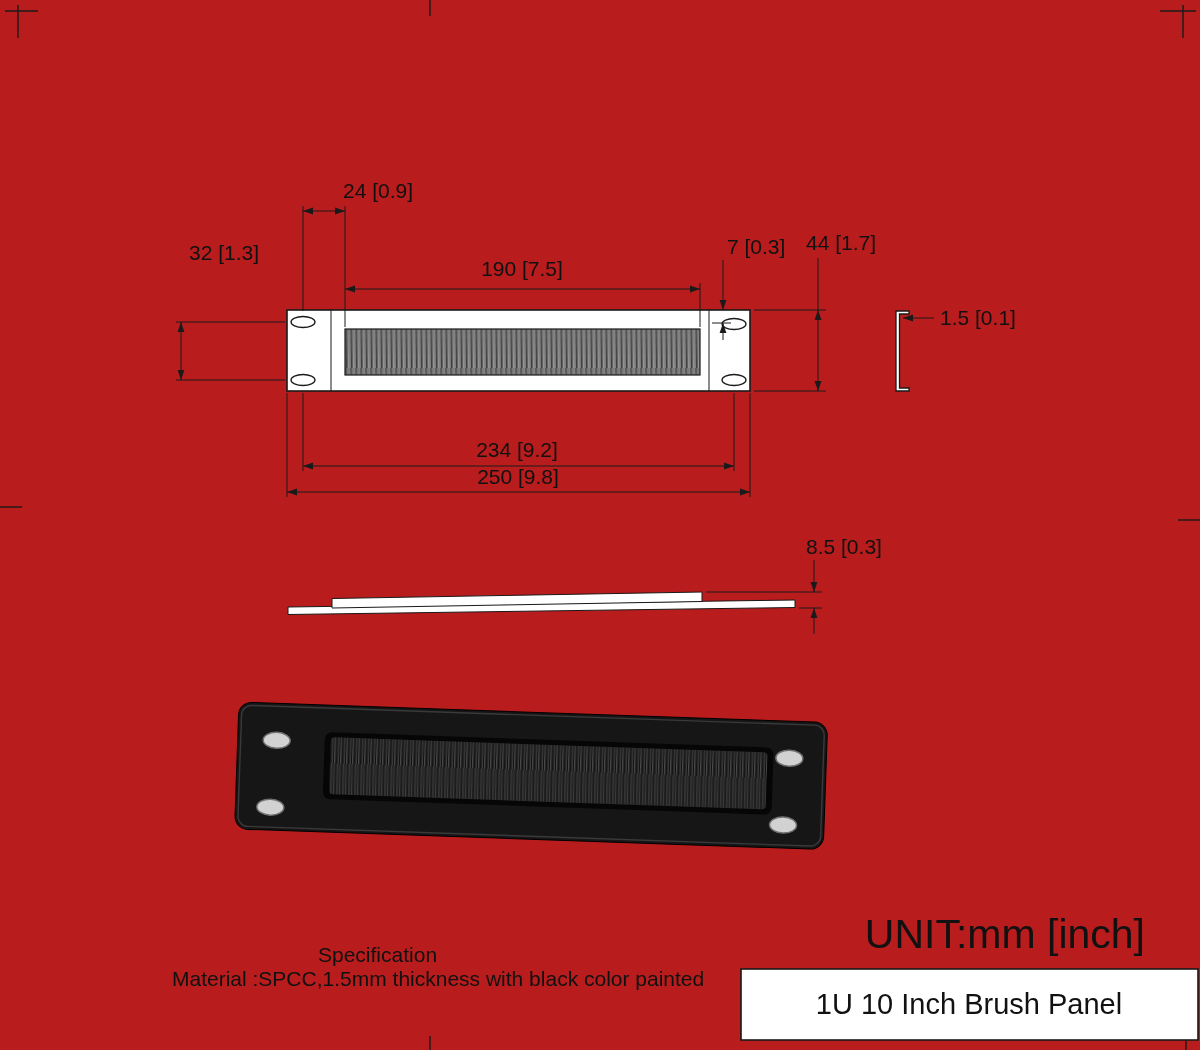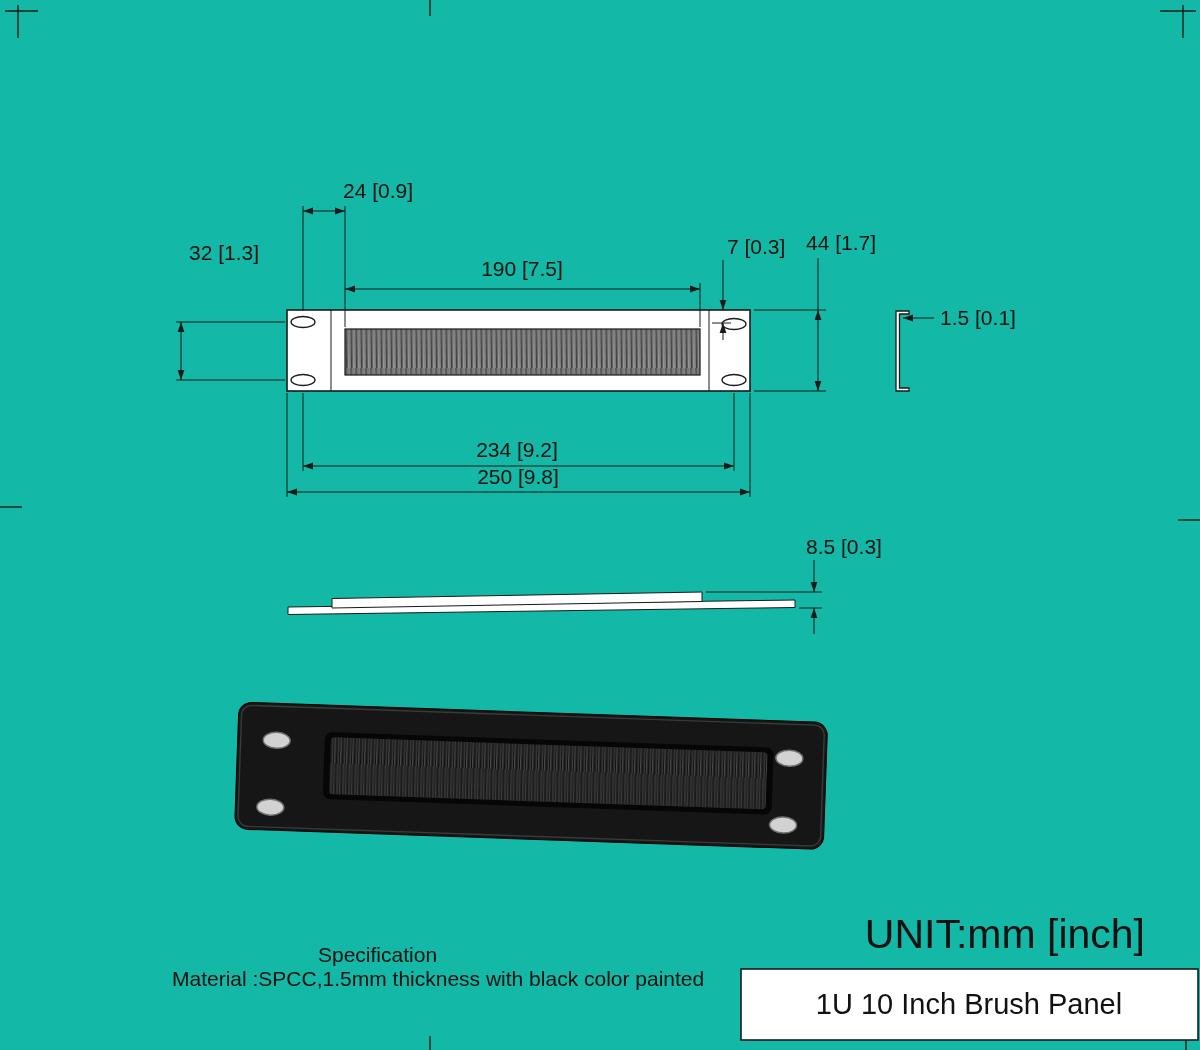--- a/index.html
+++ b/index.html
@@ -1,16 +1,16 @@
 <!DOCTYPE html>
 <html><head>
 <meta charset="utf-8">
 <style>
   html,body{margin:0;padding:0;background:#ffffff;}
-  #canvas{position:relative;width:1200px;height:1050px;background:#14b8a6;overflow:hidden;
+  #canvas{position:relative;width:1200px;height:1050px;background:#b91c1c;overflow:hidden;
           font-family:"Liberation Sans", sans-serif;}
   svg{position:absolute;left:0;top:0;}
   text{font-family:"Liberation Sans", sans-serif;fill:#111111;}
   .dim{font-size:21px;}
   .note{font-size:21px;}
   .unit{font-size:41px;}
   .tbtitle{font-size:29px;}
 </style>
 </head>
 <body>

